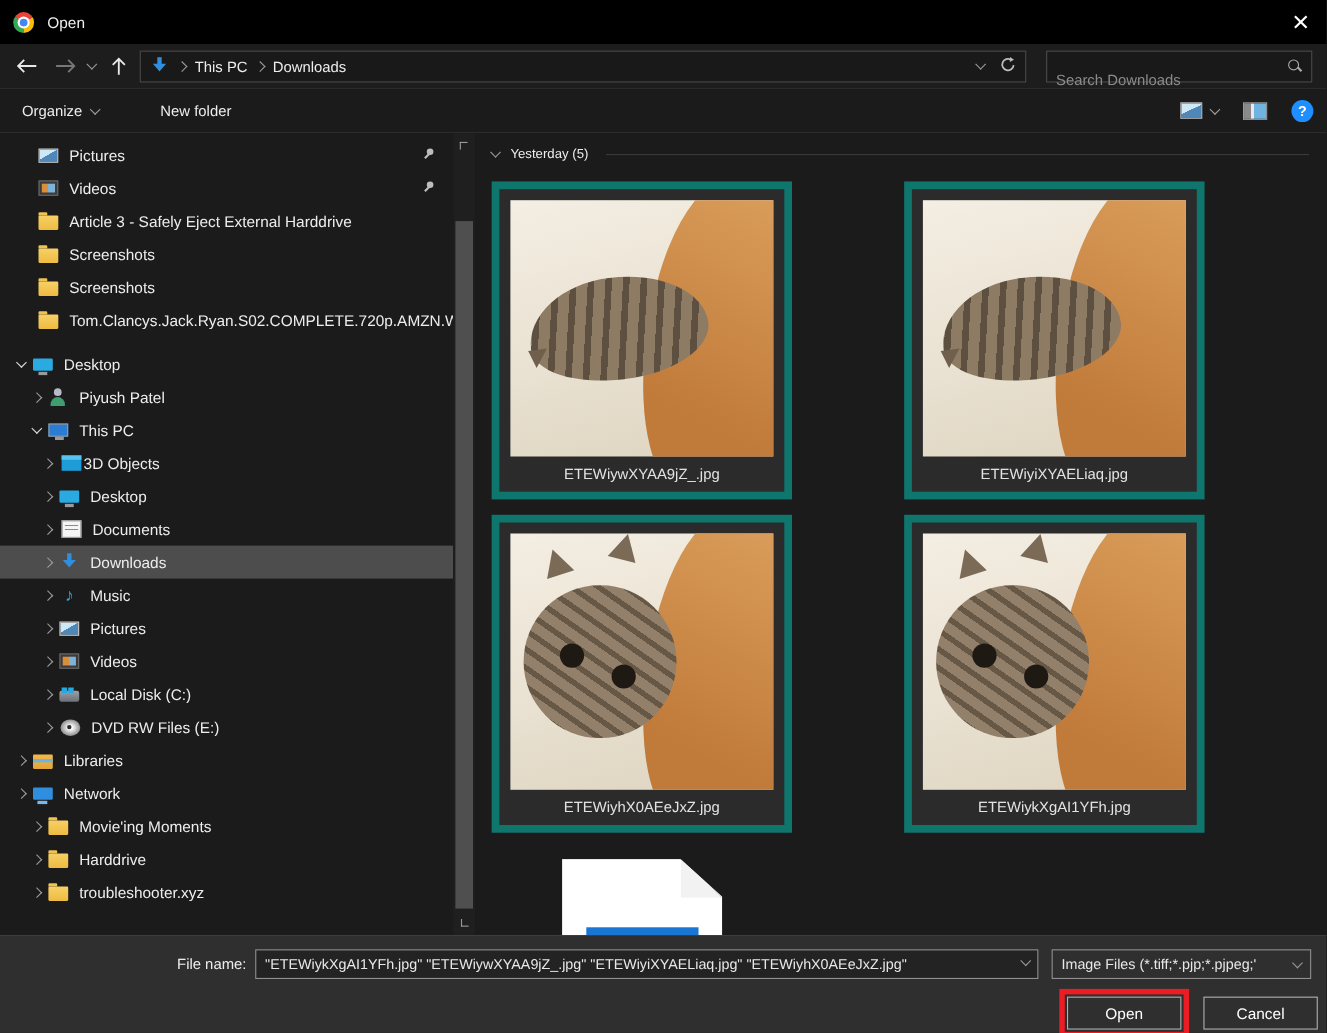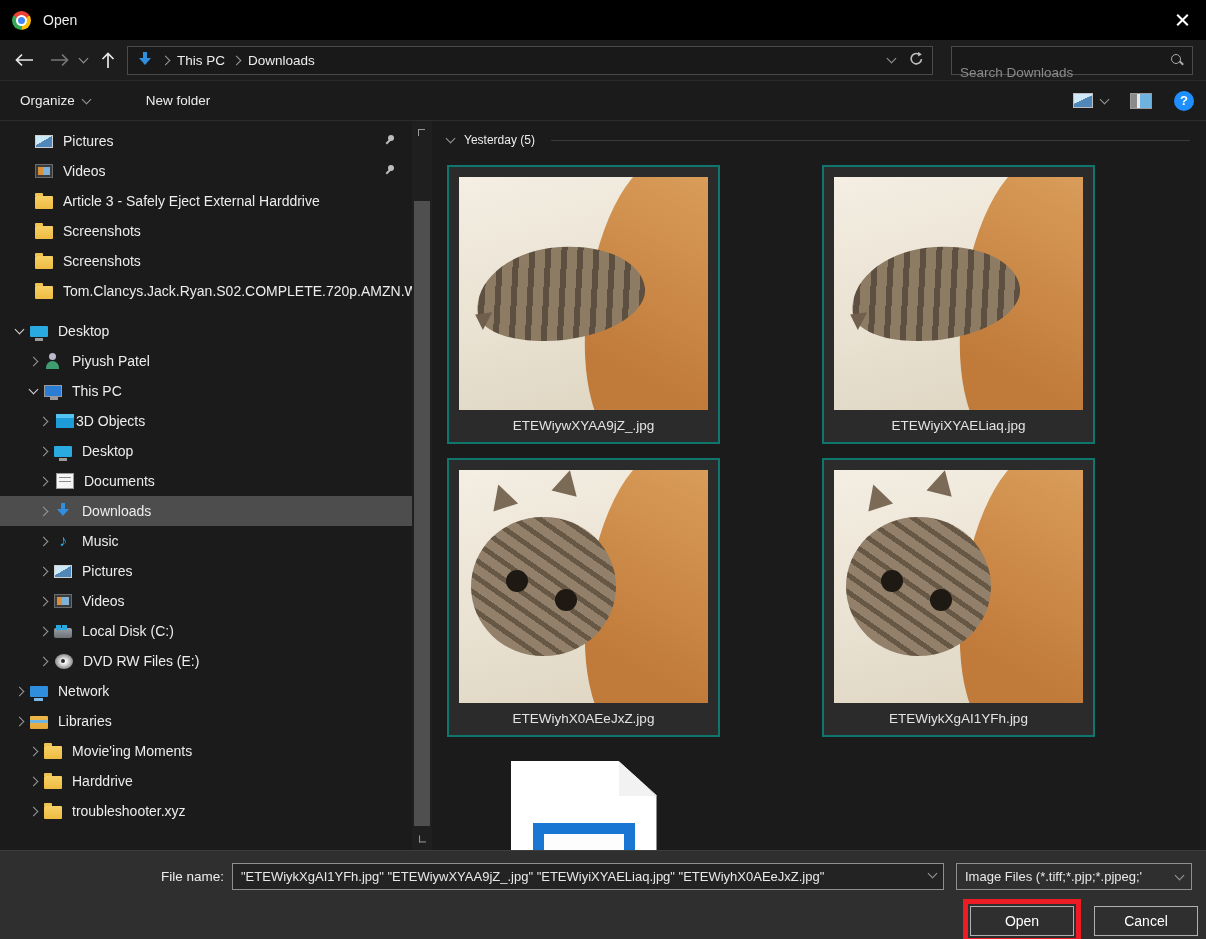--- a/index.html
+++ b/index.html
@@ -102,21 +102,21 @@
   .s-arrow { position:absolute; left:6px; }
   .s-arrow.up { top:8px; } .s-arrow.down { bottom:8px; }
   .s-thumb { position:absolute; left:2px; right:2px; top:80px; bottom:24px; background:#4f4f4f; }
 
   
   .main { flex:1; padding:12px 0 0 15px; overflow:hidden; }
   .group-header { display:flex; align-items:center; }
   .group-header .lbl { margin-left:10px; font-size:12px; color:#ededed; }
   .group-line { flex:1; height:1px; background:#3a3a3a; margin:0 16px 0 16px; }
   .grid { margin-top:18px; width:660px; display:flex; flex-wrap:wrap; column-gap:102px; row-gap:14px; }
-  .tile { width:273px; background:#2b2b2b; border:2px solid #0f766e; cursor:pointer; }
+  .tile { width:273px; background:#2b2b2b; border:7px solid #0f766e; cursor:pointer; }
   .tile .img { margin:10px 10px 6px; height:233px; position:relative; overflow:hidden;
     background:linear-gradient(165deg,#f4eee3 0%,#e9e1d1 55%,#ddd4c0 100%); }
   .blanket { position:absolute; width:62%; height:125%; right:-14%; top:-8%;
     background:linear-gradient(200deg,#dda15e,#c07a3a 75%);
     border-radius:42% 0 0 36%/52% 0 0 46%; transform:rotate(7deg); }
   .cat { position:absolute; }
   .pose-back .cat { left:7%; top:30%; width:68%; height:40%;
     background:repeating-linear-gradient(100deg,#8d7b64 0 10px,#5d5040 10px 16px);
     border-radius:48% 52% 50% 50%/60% 55% 45% 40%; transform:rotate(-7deg); }
   .pose-back .cat::before { content:""; position:absolute; left:-4px; top:55%; border-top:10px solid transparent;
@@ -311,27 +311,27 @@
       <span class="ic ic-disk"></span>
       <span class="lbl">Local Disk (C:)</span>
     </div>
     <div class="side-item lv2">
       <span class="exp chev"></span>
       <span class="ic ic-dvd"></span>
       <span class="lbl">DVD RW Files (E:)</span>
     </div>
     <div class="side-item lv0">
       <span class="exp chev"></span>
+      <span class="ic ic-lib"></span>
+      <span class="lbl">Libraries</span>
+    </div>
+    <div class="side-item lv0">
+      <span class="exp chev"></span>
       <span class="ic ic-network"></span>
       <span class="lbl">Network</span>
-    </div>
-    <div class="side-item lv0">
-      <span class="exp chev"></span>
-      <span class="ic ic-lib"></span>
-      <span class="lbl">Libraries</span>
     </div>
     <div class="side-item lv1">
       <span class="exp chev"></span>
       <span class="ic ic-folder"></span>
       <span class="lbl">Movie'ing Moments</span>
     </div>
     <div class="side-item lv1">
       <span class="exp chev"></span>
       <span class="ic ic-folder"></span>
       <span class="lbl">Harddrive</span>

